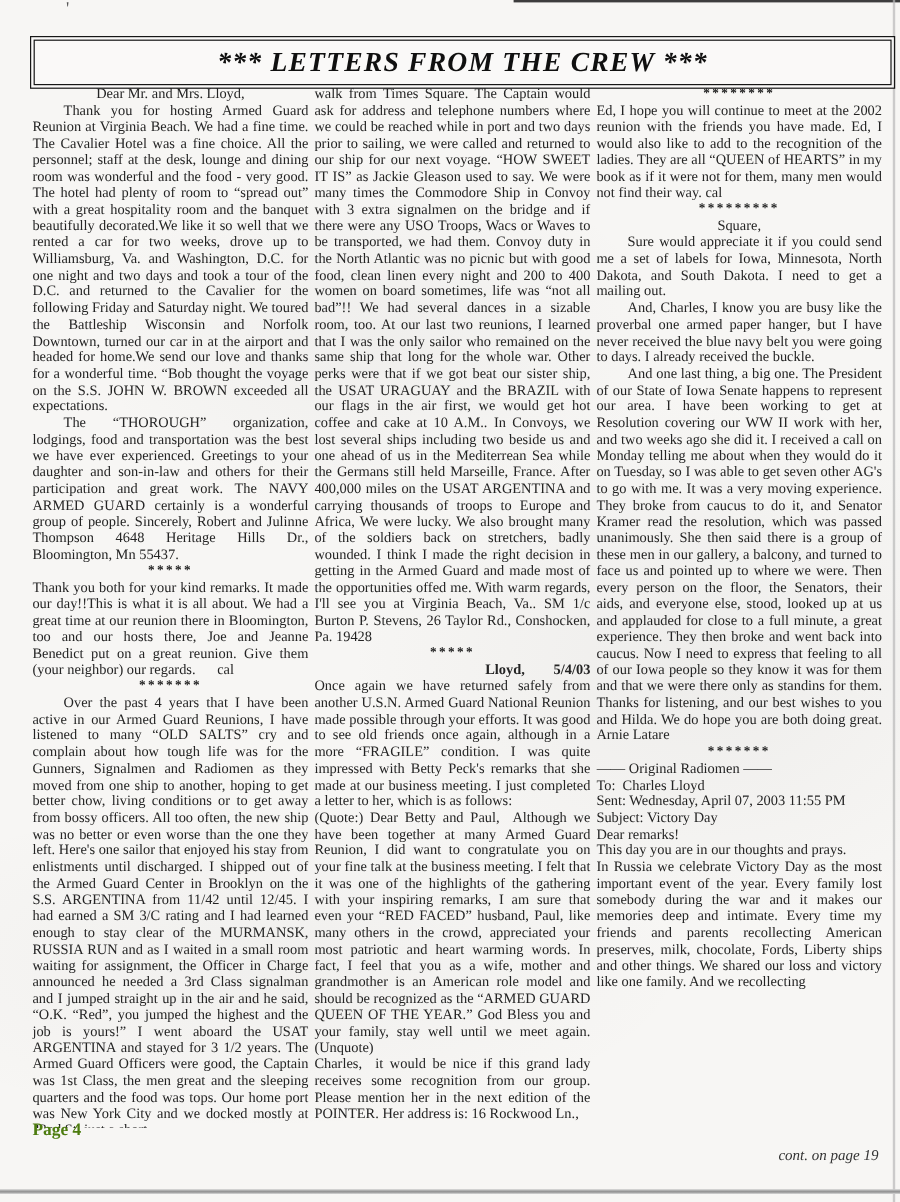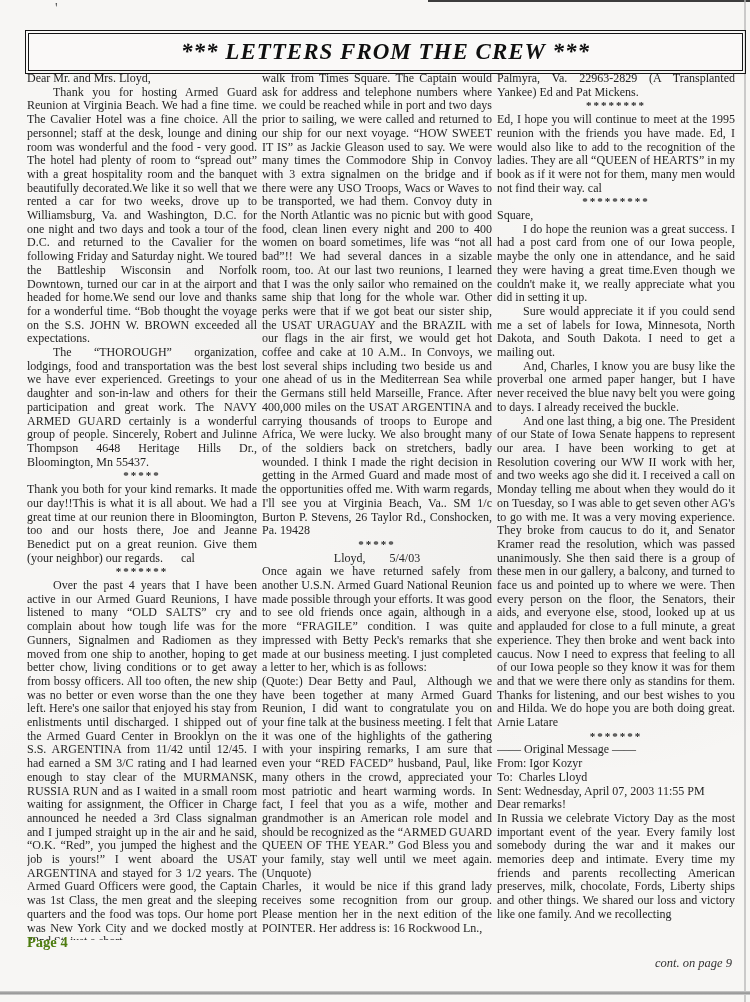--- a/index.html
+++ b/index.html
@@ -35,22 +35,22 @@
   .col{
     position:absolute;top:72px;height:868px;overflow:hidden;
     font-size:12px;line-height:13.7px;text-align:justify;
   }
   .col-1{left:27px;width:230px;}
   .col-2{left:262px;width:230px;}
   .col-3{left:497px;width:238px;}
   .col p{margin:0;}
   .indent{text-indent:26px;}
   .sep{text-align:center;letter-spacing:2px;font-weight:bold;font-size:11px;}
-  .plain{text-align:left;font-family:Liberation Serif, serif;}
-  .dateline{text-align:center;}
+  .plain{text-align:center;font-family:Liberation Serif, serif;}
+  .dateline{text-align:right;font-weight:bold;}
   .email-line{text-align:left;}
   .page-number{
     position:absolute;left:27px;top:934px;font-size:14.5px;font-weight:bold;color:#4d7c0f;
   }
   .cont-note{
     position:absolute;right:18px;top:956px;font-size:12.5px;font-style:italic;color:#333;
   }
 </style>
 </head>
 <body>
@@ -79,32 +79,31 @@
 <div class="col col-2">
   <p>walk from Times Square. The Captain would ask for address and telephone numbers where we could be reached while in port and two days prior to sailing, we were called and returned to our ship for our next voyage. “HOW SWEET IT IS” as Jackie Gleason used to say. We were many times the Commodore Ship in Convoy with 3 extra signalmen on the bridge and if there were any USO Troops, Wacs or Waves to be transported, we had them. Convoy duty in the North Atlantic was no picnic but with good food, clean linen every night and 200 to 400 women on board sometimes, life was “not all bad”!! We had several dances in a sizable room, too. At our last two reunions, I learned that I was the only sailor who remained on the same ship that long for the whole war. Other perks were that if we got beat our sister ship, the USAT URAGUAY and the BRAZIL with our flags in the air first, we would get hot coffee and cake at 10 A.M.. In Convoys, we lost several ships including two beside us and one ahead of us in the Mediterrean Sea while the Germans still held Marseille, France. After 400,000 miles on the USAT ARGENTINA and carrying thousands of troops to Europe and Africa, We were lucky. We also brought many of the soldiers back on stretchers, badly wounded. I think I made the right decision in getting in the Armed Guard and made most of the opportunities offed me. With warm regards, I'll see you at Virginia Beach, Va.. SM 1/c Burton P. Stevens, 26 Taylor Rd., Conshocken, Pa. 19428</p>
   <p class="sep">*****</p>
   <p class="dateline">Lloyd,&nbsp;&nbsp;&nbsp;&nbsp;&nbsp;&nbsp;&nbsp;&nbsp;5/4/03</p>
   <p>Once again we have returned safely from another U.S.N. Armed Guard National Reunion made possible through your efforts. It was good to see old friends once again, although in a more “FRAGILE” condition. I was quite impressed with Betty Peck's remarks that she made at our business meeting. I just completed a letter to her, which is as follows:</p>
   <p>(Quote:) Dear Betty and Paul,&nbsp; Although we have been together at many Armed Guard Reunion, I did want to congratulate you on your fine talk at the business meeting. I felt that it was one of the highlights of the gathering with your inspiring remarks, I am sure that even your “RED FACED” husband, Paul, like many others in the crowd, appreciated your most patriotic and heart warming words. In fact, I feel that you as a wife, mother and grandmother is an American role model and should be recognized as the “ARMED GUARD QUEEN OF THE YEAR.” God Bless you and your family, stay well until we meet again. (Unquote)</p>
   <p>Charles,&nbsp; it would be nice if this grand lady receives some recognition from our group. Please mention her in the next edition of the POINTER. Her address is: 16 Rockwood Ln.,</p>
 </div>
 
 <div class="col col-3">
-  <p>Palmyra, Va. 22963-2829 (A Transplanted Yankee) Ed and Pat Mickens.</p>
   <p class="sep">********</p>
-  <p>Ed, I hope you will continue to meet at the 1995 reunion with the friends you have made. Ed, I would also like to add to the recognition of the ladies. They are all “QUEEN of HEARTS” in my book as if it were not for them, many men would not find their way. cal</p>
+  <p>Ed, I hope you will continue to meet at the 2002 reunion with the friends you have made. Ed, I would also like to add to the recognition of the ladies. They are all “QUEEN of HEARTS” in my book as if it were not for them, many men would not find their way. cal</p>
   <p class="sep">*********</p>
   <p class="plain">Square,</p>
-  <p class="indent">I do hope the reunion was a great success. I had a post card from one of our Iowa people, maybe the only one in attendance, and he said they were having a great time.Even though we couldn't make it, we really appreciate what you did in setting it up.</p>
   <p class="indent">Sure would appreciate it if you could send me a set of labels for Iowa, Minnesota, North Dakota, and South Dakota. I need to get a mailing out.</p>
   <p class="indent">And, Charles, I know you are busy like the proverbal one armed paper hanger, but I have never received the blue navy belt you were going to days. I already received the buckle.</p>
   <p class="indent">And one last thing, a big one. The President of our State of Iowa Senate happens to represent our area. I have been working to get at Resolution covering our WW II work with her, and two weeks ago she did it. I received a call on Monday telling me about when they would do it on Tuesday, so I was able to get seven other AG's to go with me. It was a very moving experience. They broke from caucus to do it, and Senator Kramer read the resolution, which was passed unanimously. She then said there is a group of these men in our gallery, a balcony, and turned to face us and pointed up to where we were. Then every person on the floor, the Senators, their aids, and everyone else, stood, looked up at us and applauded for close to a full minute, a great experience. They then broke and went back into caucus. Now I need to express that feeling to all of our Iowa people so they know it was for them and that we were there only as standins for them. Thanks for listening, and our best wishes to you and Hilda. We do hope you are both doing great. Arnie Latare</p>
   <p class="sep">*******</p>
-  <p class="email-line">—— Original Message ——</p>
-  <p class="email-line">From: Igor Kozyr</p>
+  <p class="email-line">—— Original Radiomen ——</p>
   <p class="email-line">To:&nbsp; Charles Lloyd</p>
   <p class="email-line">Sent: Wednesday, April 07, 2003 11:55 PM</p>
+  <p class="email-line">Subject: Victory Day</p>
   <p class="email-line">Dear remarks!</p>
+  <p class="email-line">This day you are in our thoughts and prays.</p>
   <p>In Russia we celebrate Victory Day as the most important event of the year. Every family lost somebody during the war and it makes our memories deep and intimate. Every time my friends and parents recollecting American preserves, milk, chocolate, Fords, Liberty ships and other things. We shared our loss and victory like one family. And we recollecting</p>
 </div>
 
 <div class="page-number">Page 4</div>
-<div class="cont-note">cont. on page 9</div>
+<div class="cont-note">cont. on page 19</div>
 
 </body></html>

